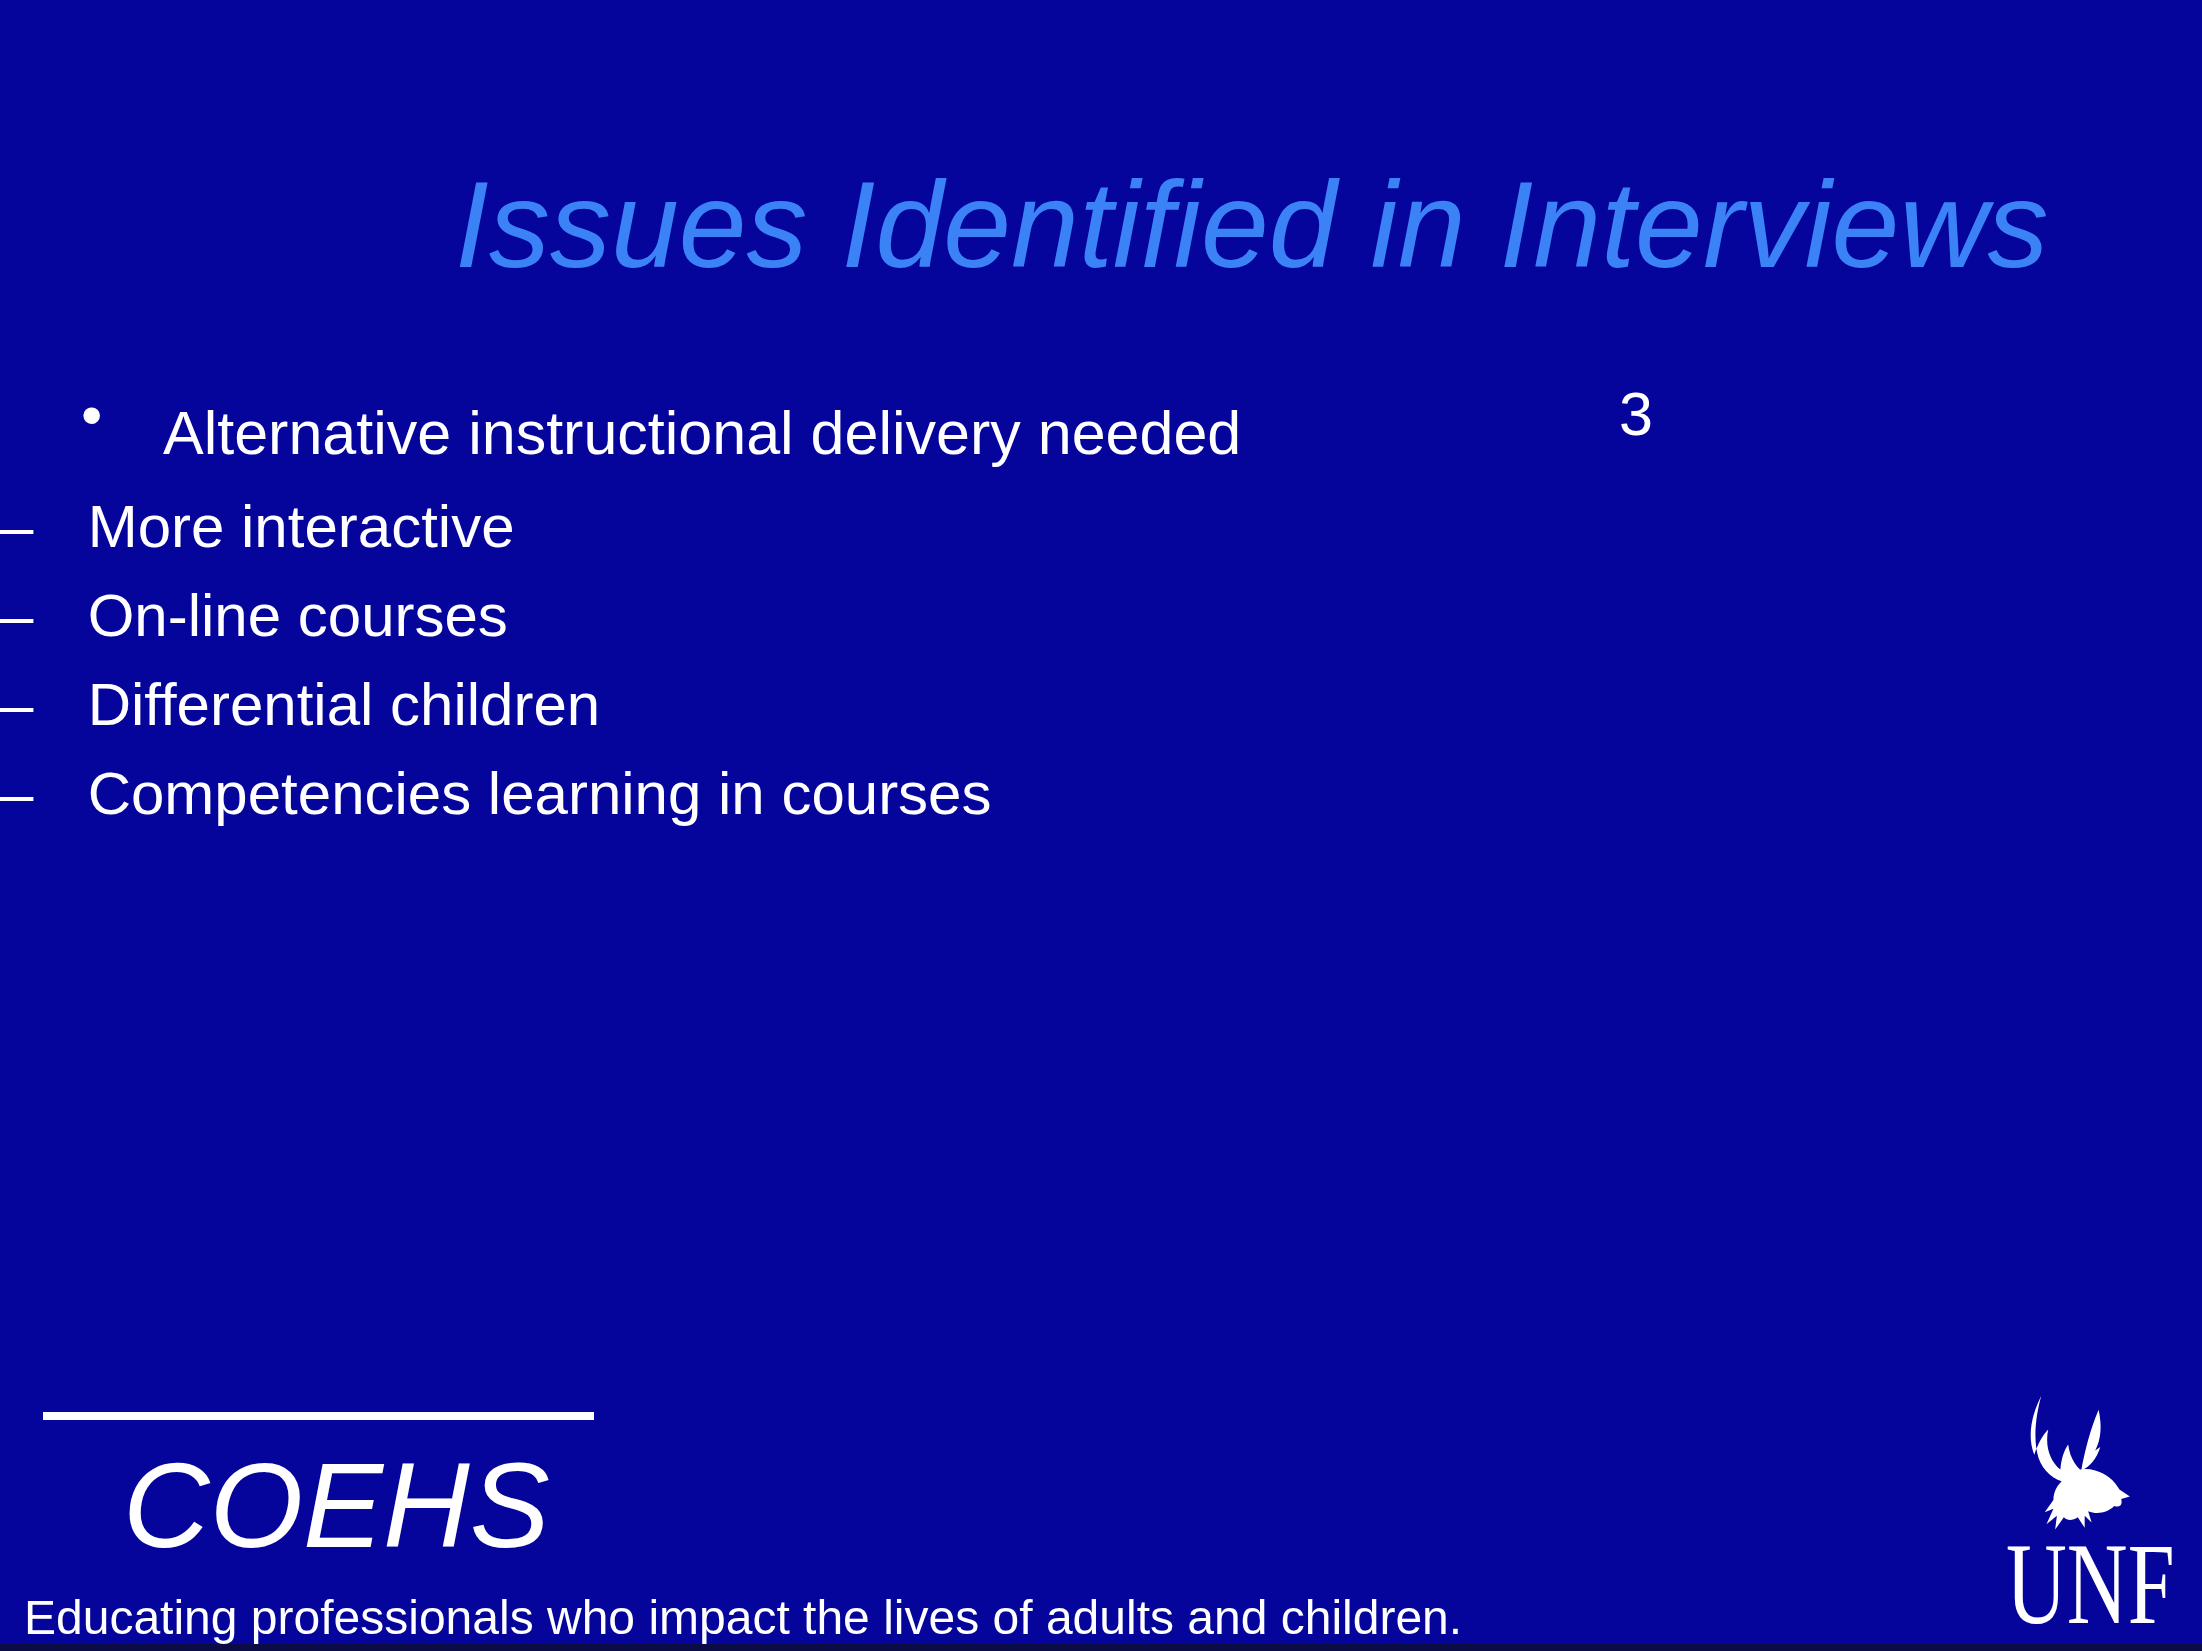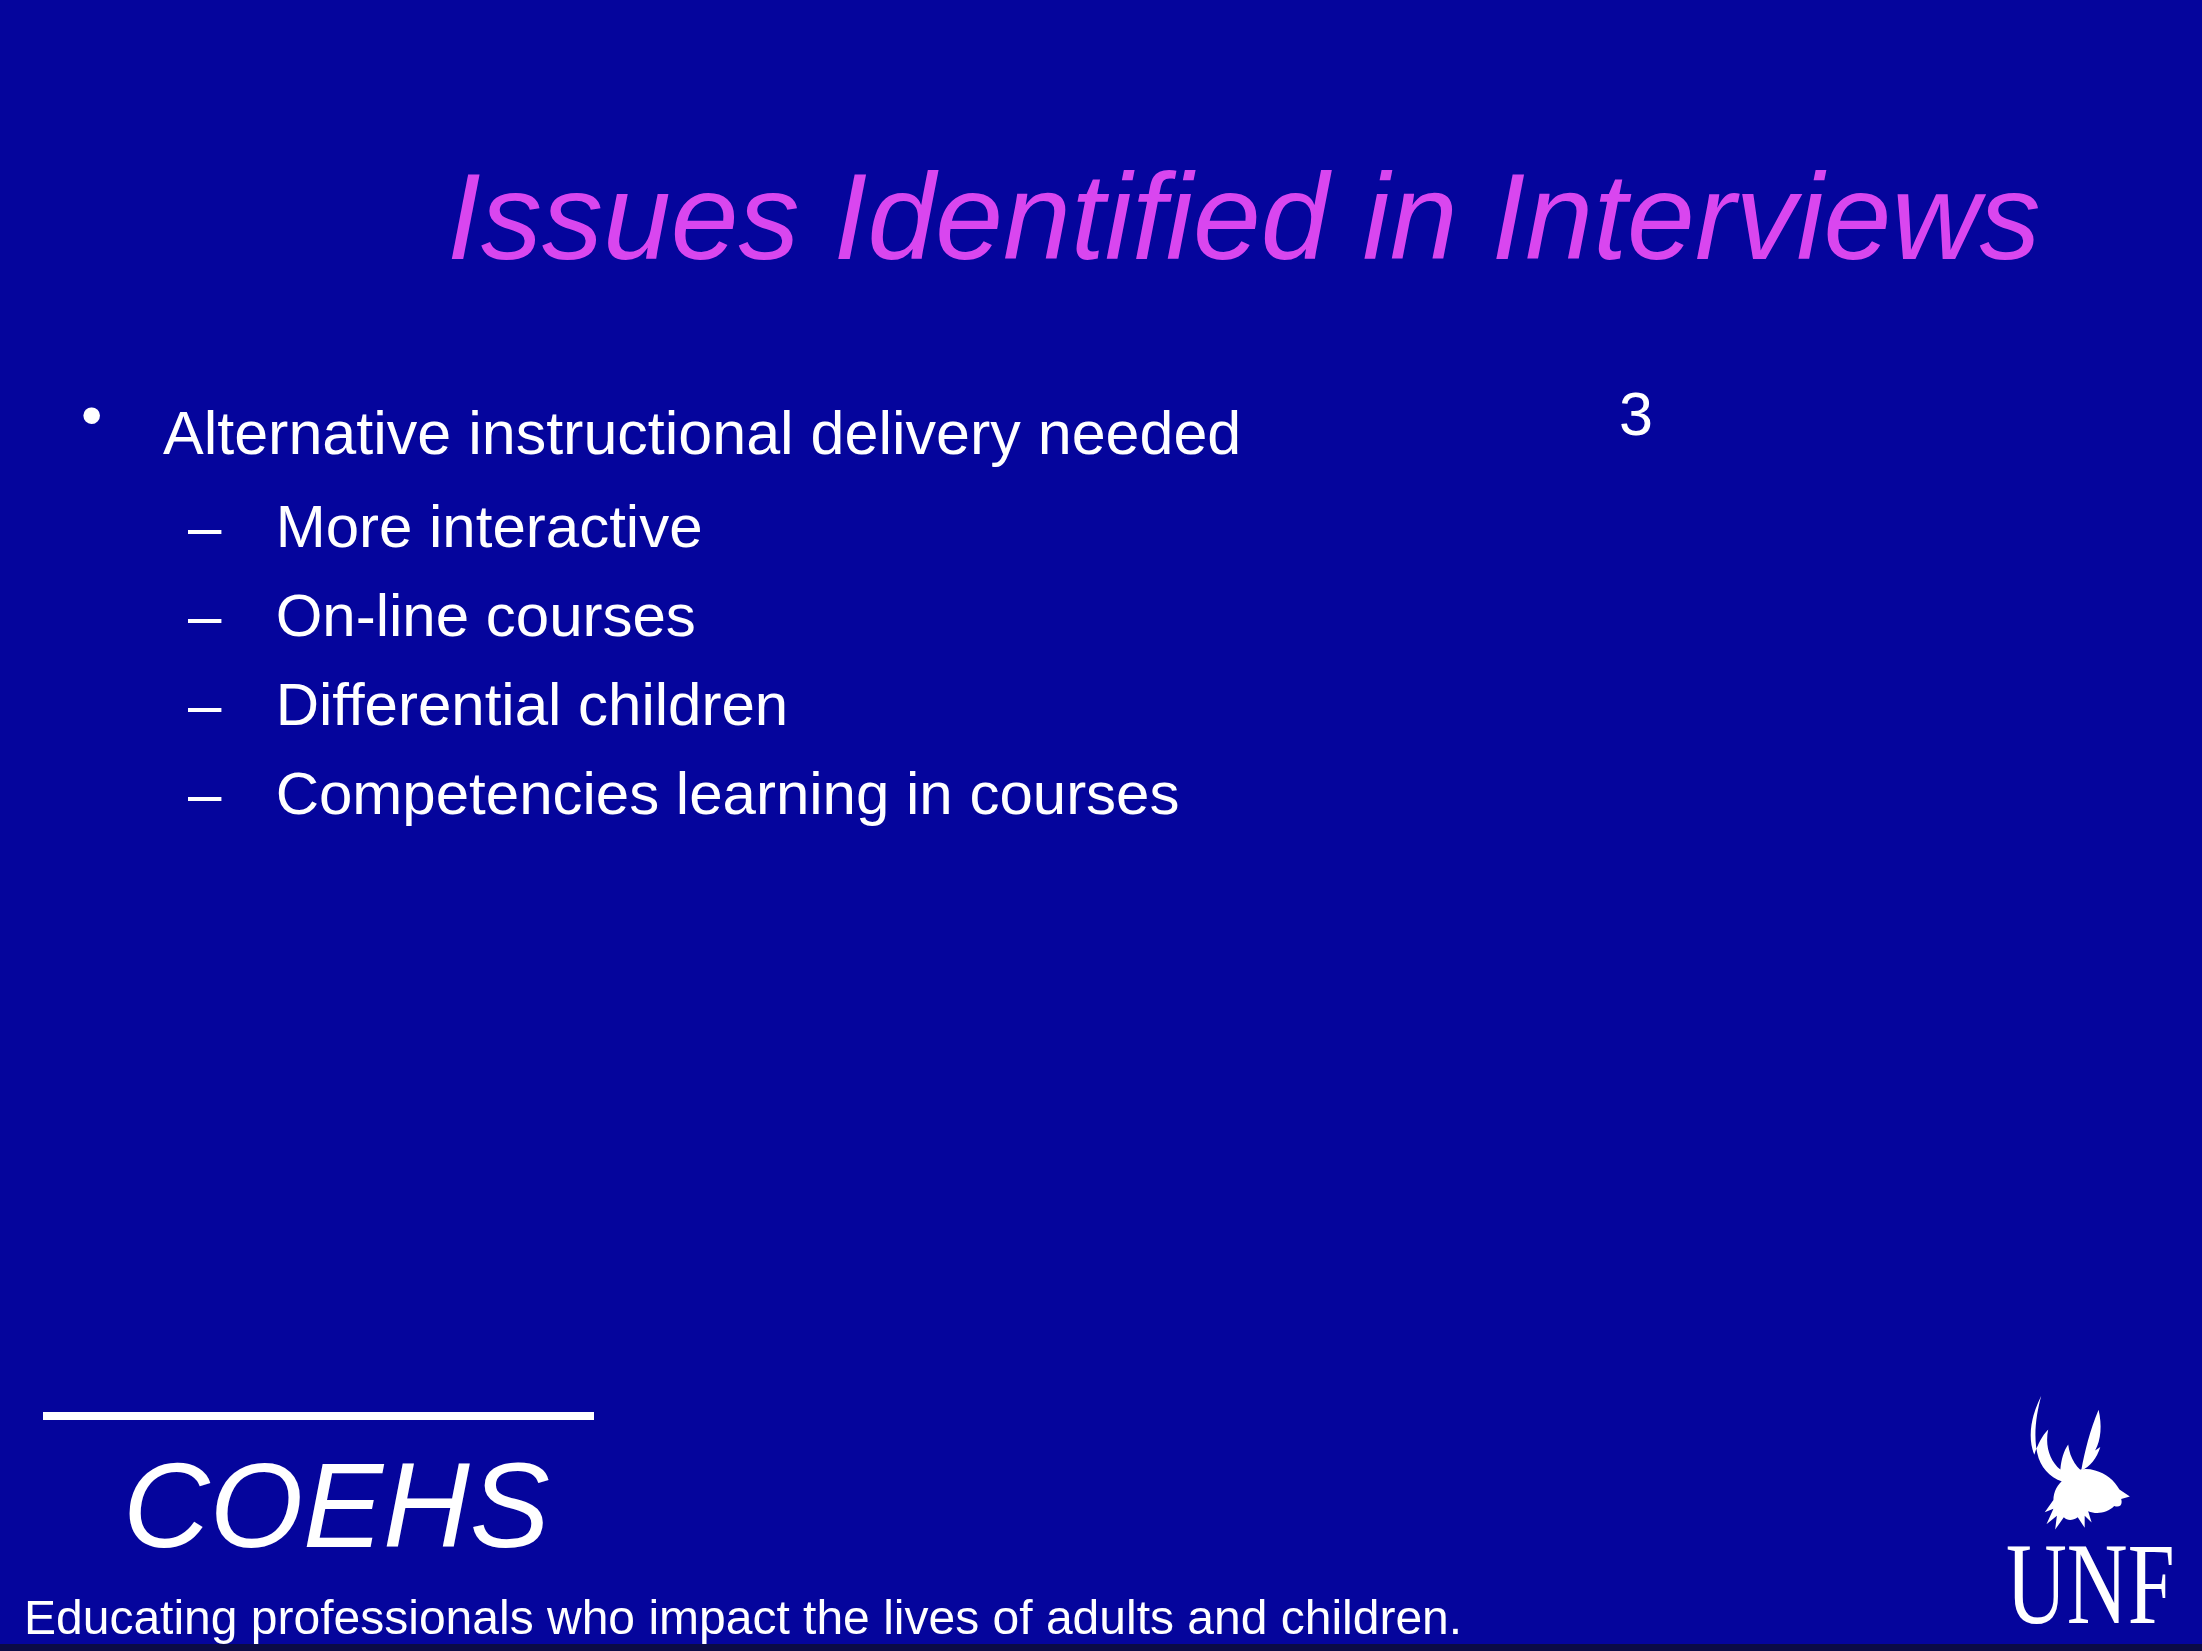--- a/index.html
+++ b/index.html
@@ -15,27 +15,27 @@
     overflow: hidden;
     color: #FFFFFF;
     font-family: "Liberation Sans", sans-serif;
   }
 
   
   .title {
     position: absolute;
     left: 439px;
     top: 148px;
-    margin: 8px;
+    margin: 16px;
     font-size: 122px;
     font-weight: 400;
     font-style: italic;
     line-height: 1;
     white-space: nowrap;
-    color: #d946ef;
+    color: #3b82f6;
   }
 
   
   .main-bullet {
     position: absolute;
     top: 387px;
     left: 0;
     width: 2203px;
     height: 77px;
     font-size: 61px;
@@ -64,21 +64,20 @@
     top: 482px;
     left: 0;
     margin: 0;
     padding: 0;
     list-style: none;
     font-size: 60px;
   }
   .sub-list li {
     height: 89px;
     line-height: 89px;
-    padding-left: 188px;
     white-space: nowrap;
   }
   .sub-list .dash {
     display: inline-block;
     width: 71px;
   }
 
   
   .coehs-line {
     position: absolute;

